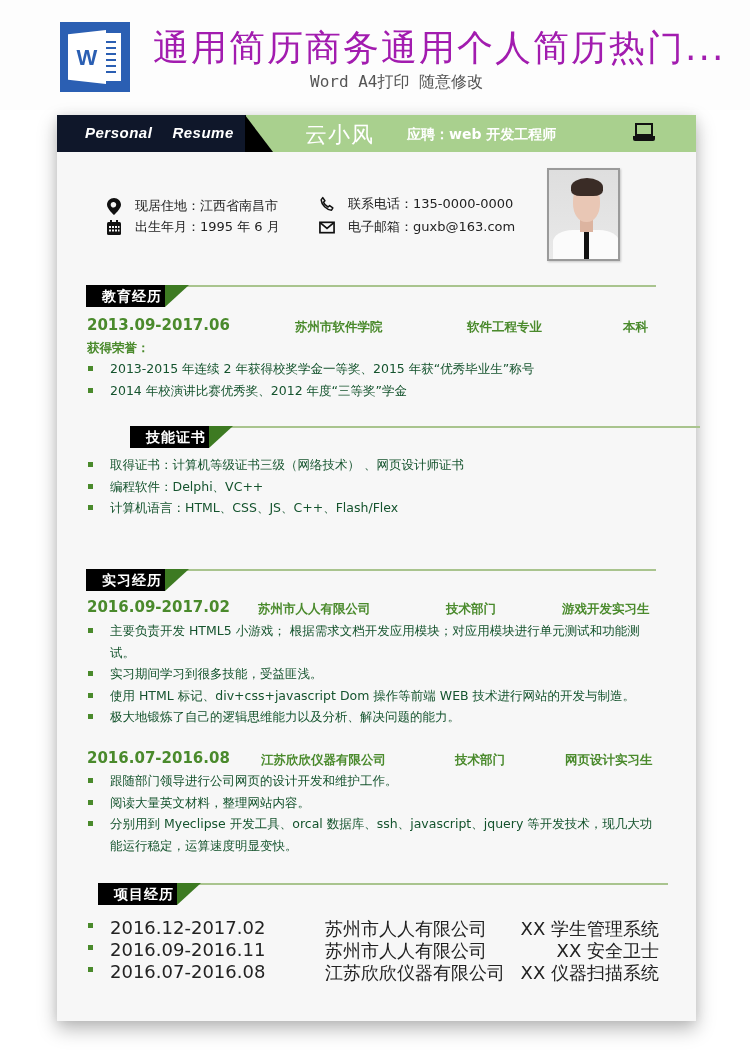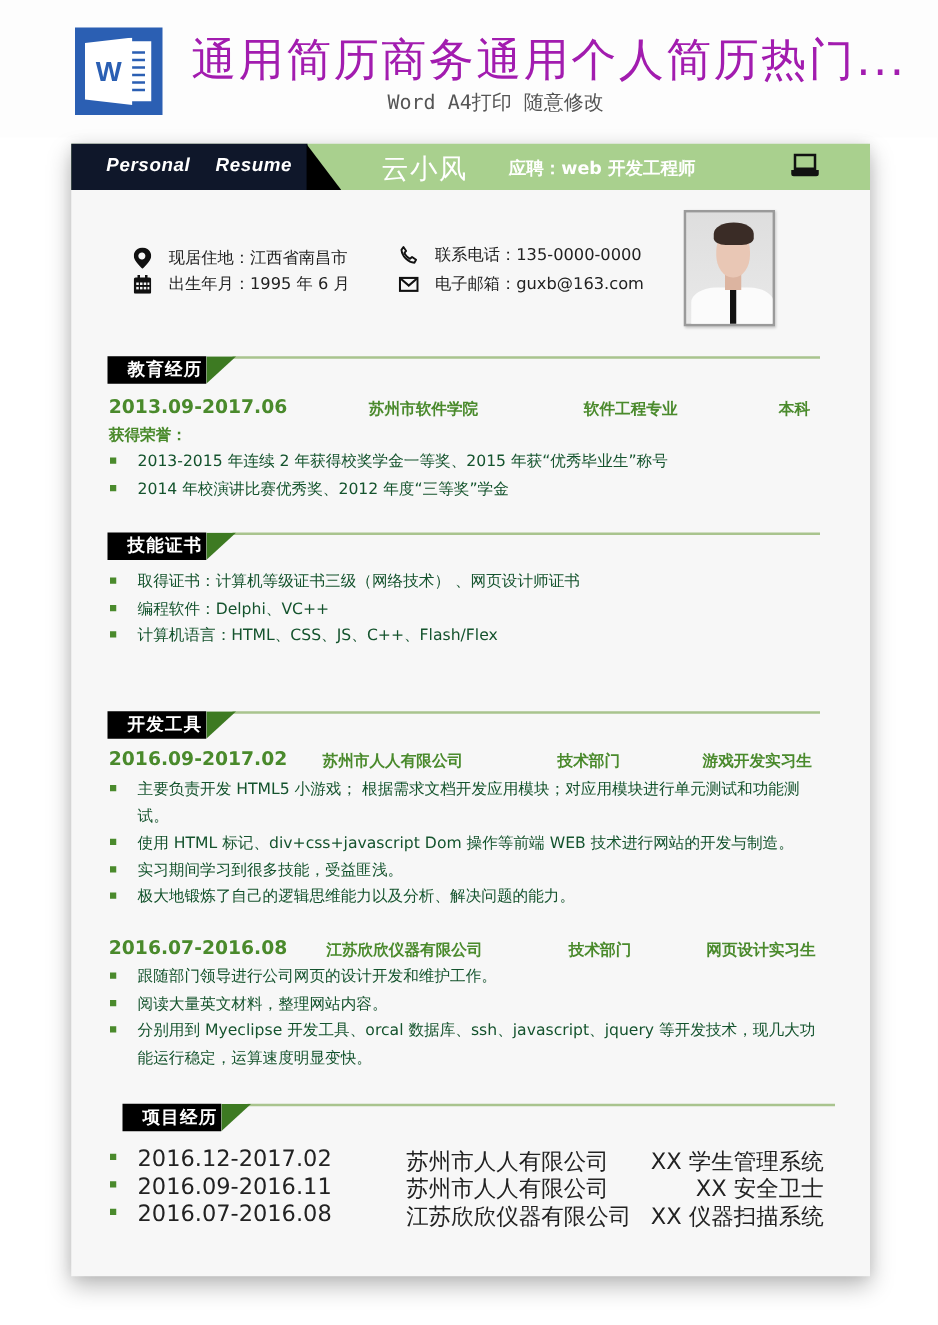--- a/index.html
+++ b/index.html
@@ -171,46 +171,46 @@
     <span class="c2" style="left:208px;">苏州市软件学院</span>
     <span class="c3" style="left:380px;">软件工程专业</span>
     <span class="c4" style="left:536px;">本科</span>
   </div>
   <div class="subhead green" style="top:225px;">获得荣誉：</div>
   <ul class="bullets" style="top:243px;">
     <li>2013-2015 年连续 2 年获得校奖学金一等奖、2015 年获“优秀毕业生”称号</li>
     <li>2014 年校演讲比赛优秀奖、2012 年度“三等奖”学金</li>
   </ul>
 
-  <div class="sec-head" style="top:311px;">
+  <div class="sec-head" style="top:311px;margin-left:44px;">
     <div class="line"></div>
     <div class="box">技能证书</div>
     <div class="tri"></div>
   </div>
   <ul class="bullets" style="top:339px;">
     <li>取得证书：计算机等级证书三级（网络技术）  、网页设计师证书</li>
     <li>编程软件：Delphi、VC++</li>
     <li>计算机语言：HTML、CSS、JS、C++、Flash/Flex</li>
   </ul>
 
   <div class="sec-head" style="top:454px;">
     <div class="line"></div>
-    <div class="box">开发工具</div>
+    <div class="box">实习经历</div>
     <div class="tri"></div>
   </div>
   <div class="entry-row green" style="top:483px;">
     <span class="date">2016.09-2017.02</span>
     <span class="c2" style="left:171px;">苏州市人人有限公司</span>
     <span class="c3" style="left:359px;">技术部门</span>
     <span class="c4" style="left:475px;">游戏开发实习生</span>
   </div>
   <ul class="bullets" style="top:505px;">
     <li>主要负责开发 HTML5 小游戏； 根据需求文档开发应用模块；对应用模块进行单元测试和功能测试。</li>
+    <li>实习期间学习到很多技能，受益匪浅。</li>
     <li>使用 HTML 标记、div+css+javascript Dom 操作等前端 WEB 技术进行网站的开发与制造。</li>
-    <li>实习期间学习到很多技能，受益匪浅。</li>
     <li>极大地锻炼了自己的逻辑思维能力以及分析、解决问题的能力。</li>
   </ul>
 
   <div class="entry-row green" style="top:634px;">
     <span class="date">2016.07-2016.08</span>
     <span class="c2" style="left:174px;">江苏欣欣仪器有限公司</span>
     <span class="c3" style="left:368px;">技术部门</span>
     <span class="c4" style="left:478px;">网页设计实习生</span>
   </div>
   <ul class="bullets" style="top:655px;">

